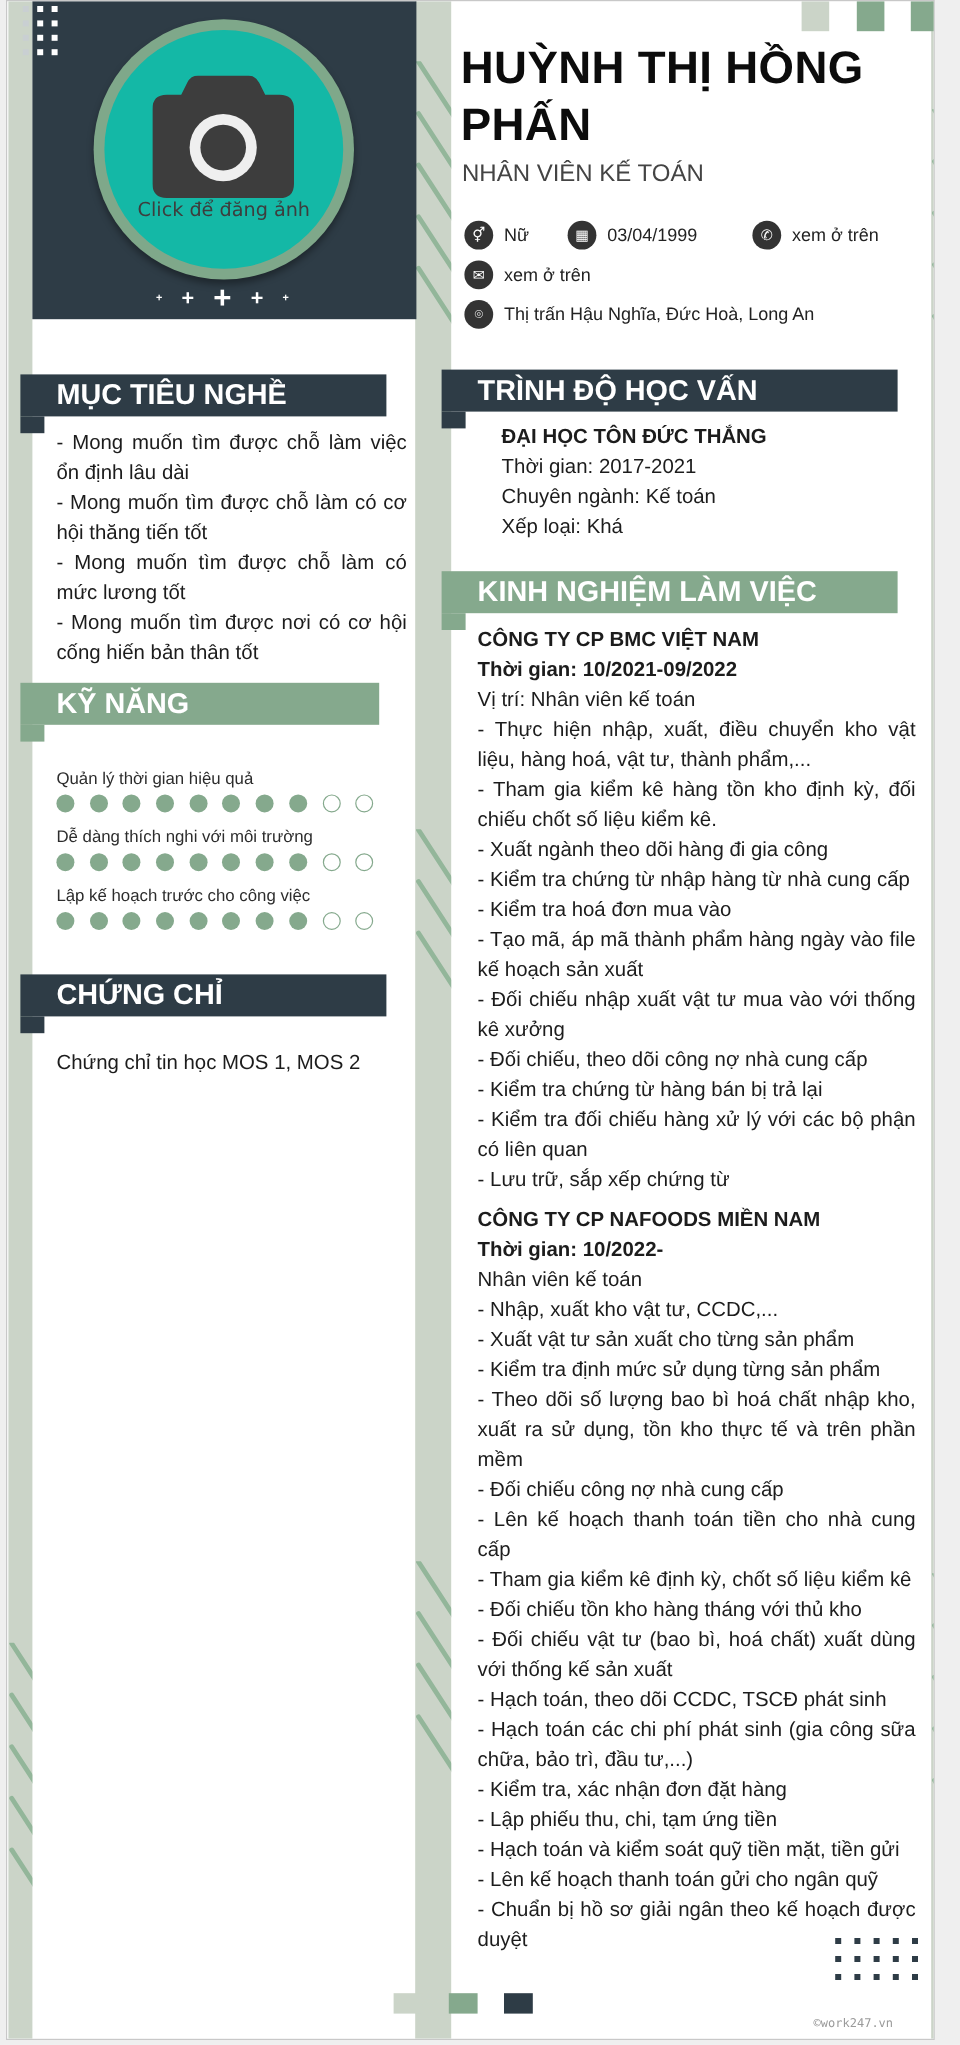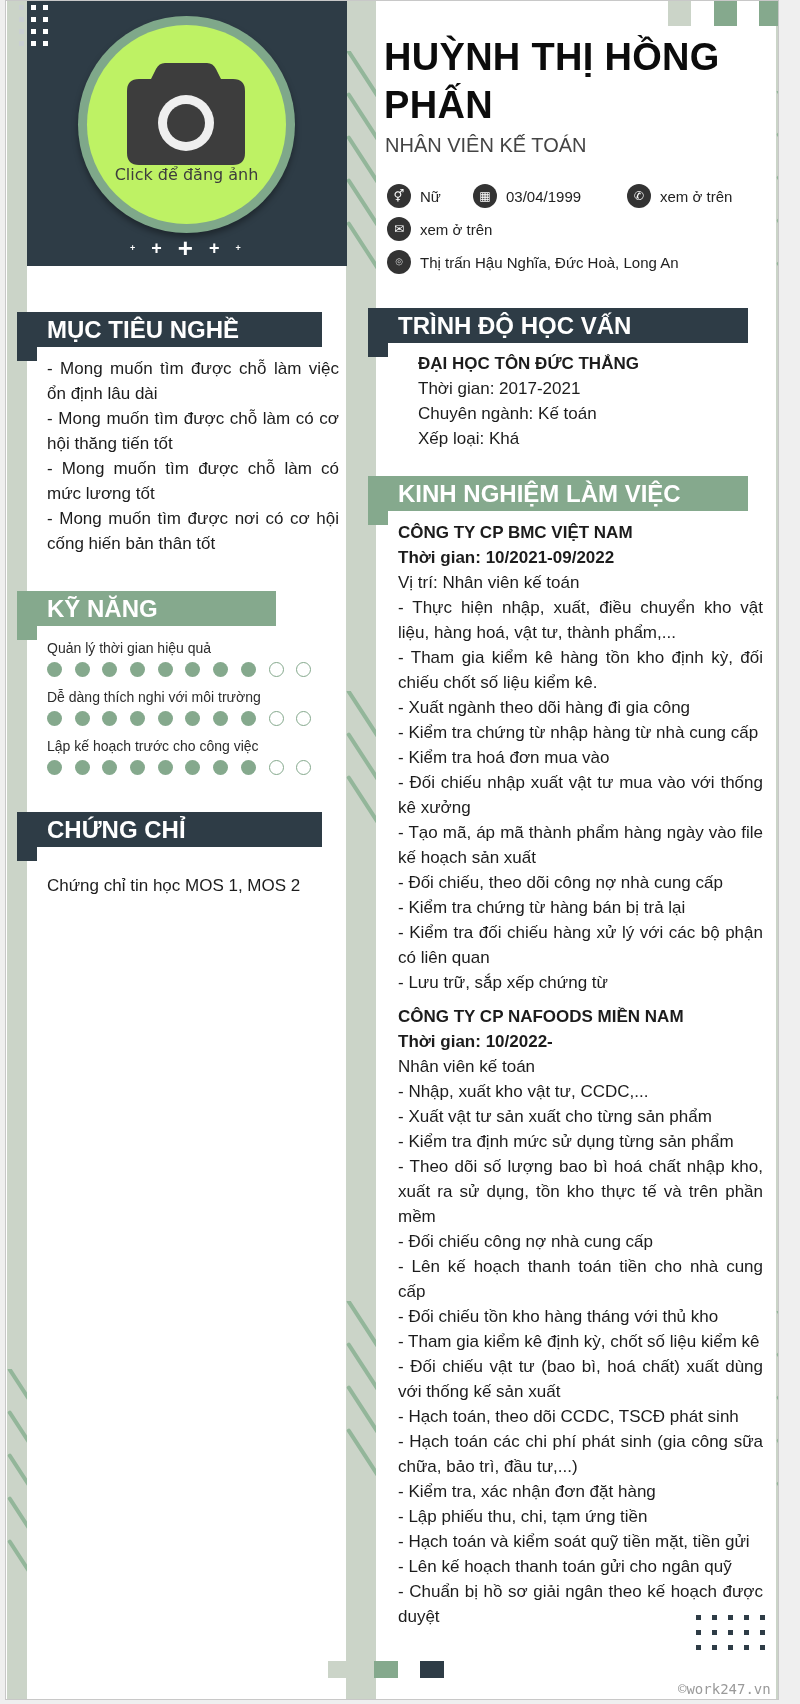--- a/index.html
+++ b/index.html
@@ -20,21 +20,21 @@
   
   .photo-panel { position: absolute; left: 21px; top: 0; width: 320px; height: 265px; background: #2e3c46; }
   .dots { position: absolute; display: grid; gap: 7px; }
   .dots span { width: 5px; height: 5px; display: block; background: #ffffff; }
   .dots.tl { left: 13px; top: 4px; grid-template-columns: repeat(3, 5px); }
   .dots.tl span:nth-child(3n+1) { background: #c9cfd2; }
   .dots.br { left: 688px; top: 1614px; grid-template-columns: repeat(5, 5px); gap: 10px 11px; }
   .dots.br span { background: #2e3c46; }
 
   .photo { position: absolute; left: 56px; top: 15px; width: 217px; height: 217px; border-radius: 50%; background: #7fa88a; box-shadow: 0 4px 6px rgba(0,0,0,0.35); }
-  .photo .inner { position: absolute; left: 9px; top: 9px; width: 199px; height: 199px; border-radius: 50%; background: #bef264; }
+  .photo .inner { position: absolute; left: 9px; top: 9px; width: 199px; height: 199px; border-radius: 50%; background: #14b8a6; }
   .camera { position: absolute; left: 40px; top: 38px; width: 118px; height: 102px; }
   .photo-text { position: absolute; left: 0; width: 100%; top: 140px; text-align: center; font-family: "DejaVu Sans", sans-serif; font-size: 16px; color: #3d3d3d; }
 
   .pluses { position: absolute; left: 124px; top: 234px; display: flex; align-items: center; gap: 16px; color: #ffffff; font-weight: bold; }
   .pluses span { display: block; line-height: 1; }
 
   
   .top-squares i { position: absolute; top: 0; height: 25px; width: 23px; display: block; }
   .name { position: absolute; left: 383px; top: 32px; width: 360px; font-size: 38px; line-height: 48px; font-weight: bold; color: #0c0c0c; letter-spacing: 0.3px; }
   .role { position: absolute; left: 384px; top: 133px; font-size: 20px; color: #444; }
@@ -55,21 +55,21 @@
   .bold { font-weight: bold; }
   .job-gap { height: 9px; }
 
   .skill-name { font-size: 14px; color: #2c2c2c; line-height: 20px; }
   .skill-dots { display: flex; gap: 12.7px; margin: 4px 0 10px 0; }
   .skill-dots span { width: 15px; height: 15px; border-radius: 50%; display: block; }
   .skill-dots .on { background: #85a98d; }
   .skill-dots .off { background: #fff; border: 1.2px solid #85a98d; }
 
   .footer-squares i { position: absolute; top: 1660px; height: 17px; width: 24px; display: block; }
-  .watermark { position: absolute; left: 672px; top: 1680px; font-family: "DejaVu Sans Mono", monospace; font-size: 14px; color: #9a9a9a; }
+  .watermark { position: absolute; left: 672px; top: 1680px; font-family: "DejaVu Sans Mono", monospace; font-size: 10px; color: #9a9a9a; }
 </style>
 </head>
 <body>
 
 <div class="page">
 
   <div class="band left"></div>
   <div class="band mid"></div>
   <div class="band right"></div>
 
@@ -181,21 +181,21 @@
   <div class="sec-head dark" style="left:11px; top:311px; width:305px;">
     <span>MỤC TIÊU NGHỀ NGHIỆP</span><span class="tab"></span>
   </div>
   <div class="text-block" style="left:41px; top:355px; width:292px;">
     <p>- Mong muốn tìm được chỗ làm việc ổn định lâu dài</p>
     <p>- Mong muốn tìm được chỗ làm có cơ hội thăng tiến tốt</p>
     <p>- Mong muốn tìm được chỗ làm có mức lương tốt</p>
     <p>- Mong muốn tìm được nơi có cơ hội cống hiến bản thân tốt</p>
   </div>
 
-  <div class="sec-head green" style="left:11px; top:590px; width:259px;">
+  <div class="sec-head green" style="left:11px; top:568px; width:299px;">
     <span>KỸ NĂNG</span><span class="tab"></span>
   </div>
   <div style="position:absolute; left:41px; top:637px; width:300px;">
     <div class="skill-name">Quản lý thời gian hiệu quả</div>
     <div class="skill-dots">
       <span class="on"></span>
         <span class="on"></span>
         <span class="on"></span>
         <span class="on"></span>
         <span class="on"></span>
@@ -255,38 +255,38 @@
   </div>
   <div class="text-block" style="left:392px; top:519px; width:365px;">
     <p class="bold">CÔNG TY CP BMC VIỆT NAM</p>
     <p class="bold">Thời gian: 10/2021-09/2022</p>
     <p>Vị trí: Nhân viên kế toán</p>
     <p>- Thực hiện nhập, xuất, điều chuyển kho vật liệu, hàng hoá, vật tư, thành phẩm,...</p>
     <p>- Tham gia kiểm kê hàng tồn kho định kỳ, đối chiếu chốt số liệu kiểm kê.</p>
     <p>- Xuất ngành theo dõi hàng đi gia công</p>
     <p>- Kiểm tra chứng từ nhập hàng từ nhà cung cấp</p>
     <p>- Kiểm tra hoá đơn mua vào</p>
+    <p>- Tạo mã, áp mã thành phẩm hàng ngày vào file kế hoạch sản xuất</p>
     <p>- Đối chiếu nhập xuất vật tư mua vào với thống kê xưởng</p>
-    <p>- Tạo mã, áp mã thành phẩm hàng ngày vào file kế hoạch sản xuất</p>
     <p>- Đối chiếu, theo dõi công nợ nhà cung cấp</p>
     <p>- Kiểm tra chứng từ hàng bán bị trả lại</p>
     <p>- Kiểm tra đối chiếu hàng xử lý với các bộ phận có liên quan</p>
     <p>- Lưu trữ, sắp xếp chứng từ</p>
     <div class="job-gap"></div>
     <p class="bold">CÔNG TY CP NAFOODS MIỀN NAM</p>
     <p class="bold">Thời gian: 10/2022-</p>
     <p>Nhân viên kế toán</p>
     <p>- Nhập, xuất kho vật tư, CCDC,...</p>
     <p>- Xuất vật tư sản xuất cho từng sản phẩm</p>
     <p>- Kiểm tra định mức sử dụng từng sản phẩm</p>
     <p>- Theo dõi số lượng bao bì hoá chất nhập kho, xuất ra sử dụng, tồn kho thực tế và trên phần mềm</p>
     <p>- Đối chiếu công nợ nhà cung cấp</p>
     <p>- Lên kế hoạch thanh toán tiền cho nhà cung cấp</p>
+    <p>- Tham gia kiểm kê định kỳ, chốt số liệu kiểm kê</p>
     <p>- Đối chiếu tồn kho hàng tháng với thủ kho</p>
-    <p>- Tham gia kiểm kê định kỳ, chốt số liệu kiểm kê</p>
     <p>- Đối chiếu vật tư (bao bì, hoá chất) xuất dùng với thống kế sản xuất</p>
     <p>- Hạch toán, theo dõi CCDC, TSCĐ phát sinh</p>
     <p>- Hạch toán các chi phí phát sinh (gia công sữa chữa, bảo trì, đầu tư,...)</p>
     <p>- Kiểm tra, xác nhận đơn đặt hàng</p>
     <p>- Lập phiếu thu, chi, tạm ứng tiền</p>
     <p>- Hạch toán và kiểm soát quỹ tiền mặt, tiền gửi</p>
     <p>- Lên kế hoạch thanh toán gửi cho ngân quỹ</p>
     <p>- Chuẩn bị hồ sơ giải ngân theo kế hoạch được duyệt</p>
   </div>
 

